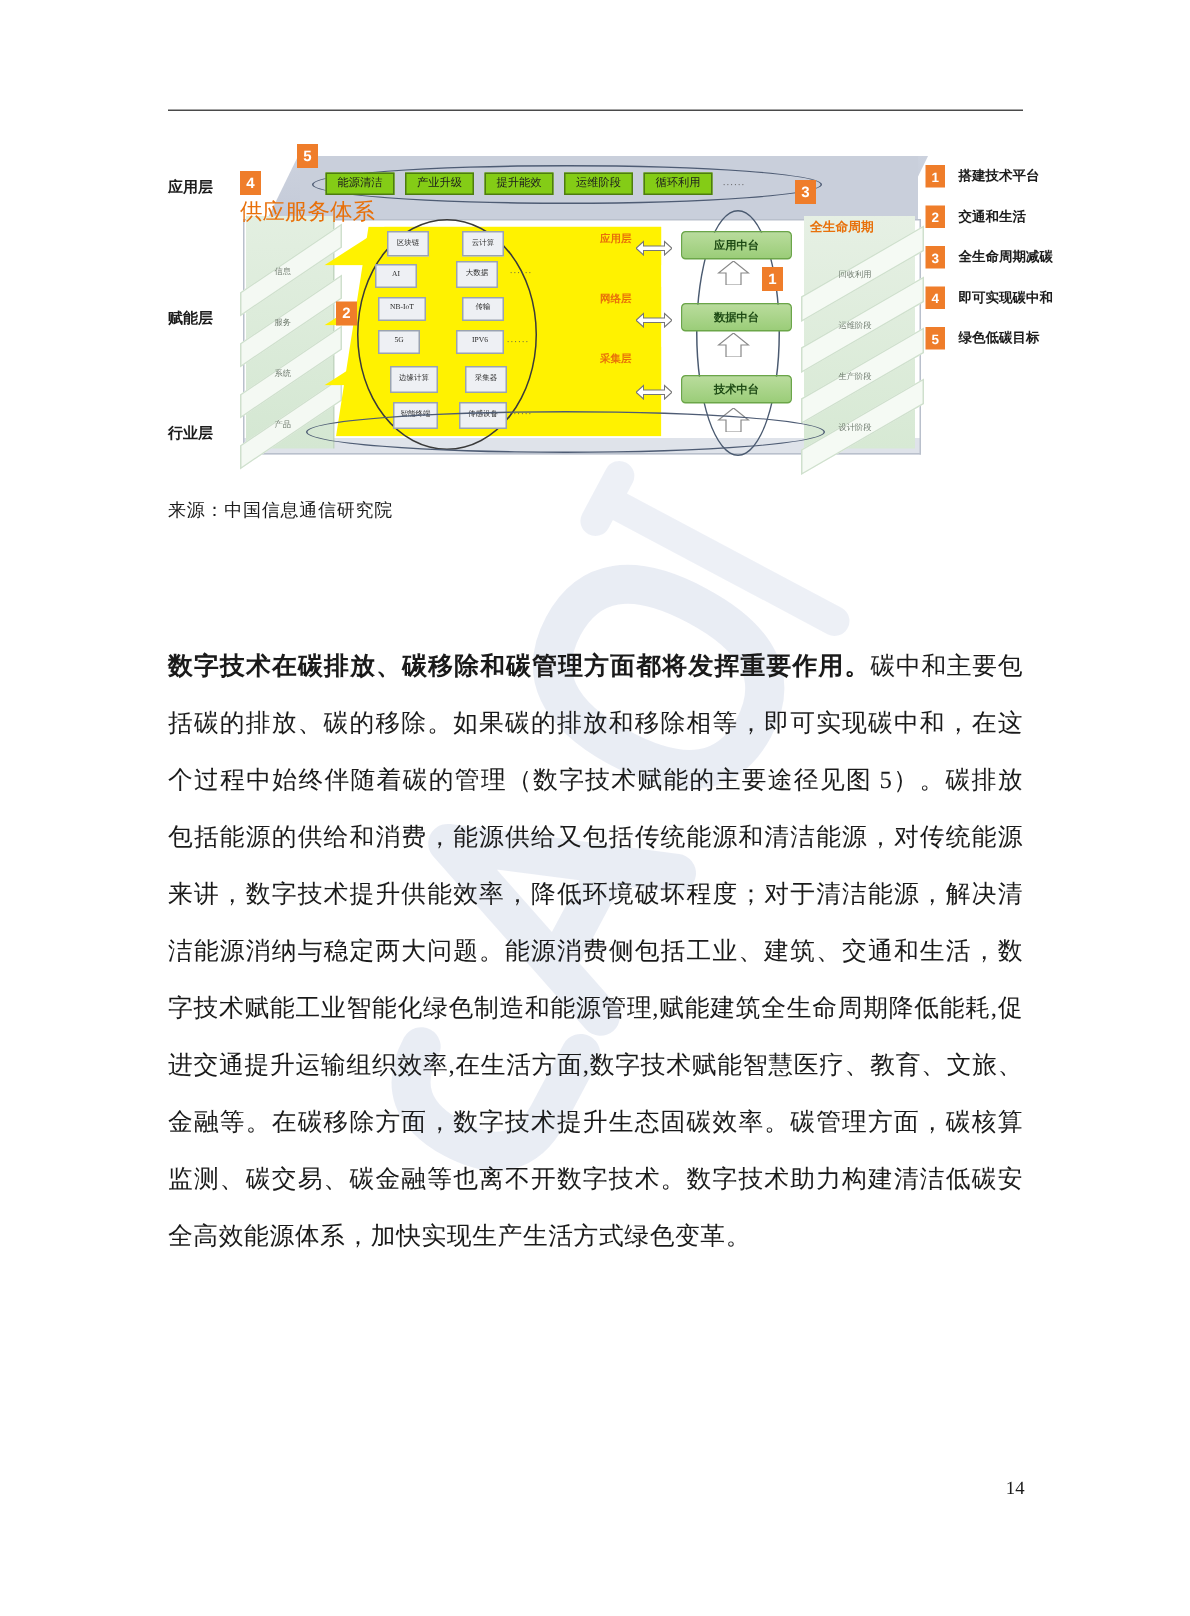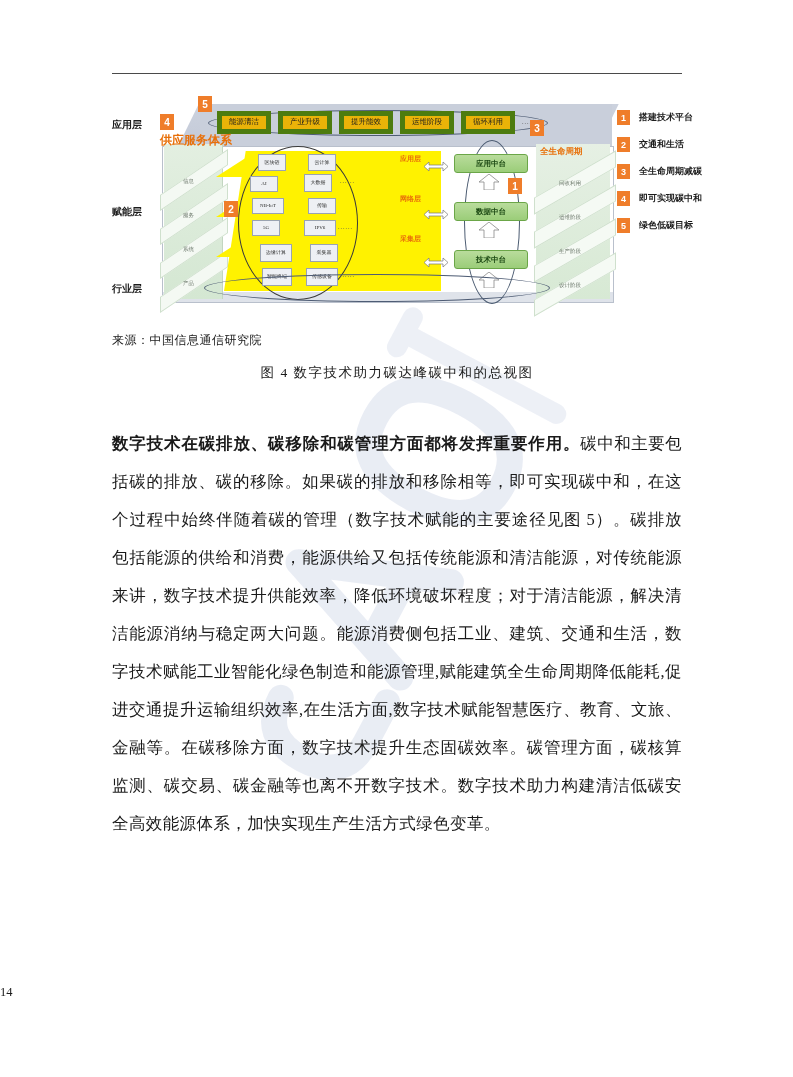--- a/index.html
+++ b/index.html
@@ -260,22 +260,22 @@
   
   .pill-row {
     position: absolute;
     height: 16px;
     display: flex;
     align-items: center;
     gap: 7px;
     z-index: 3;
   }
   .pill {
-    background: #eab308;
-    border: 5px solid #4d7c0f;
+    background: #84cc16;
+    border: 1px solid #4d7c0f;
     font-size: 7.5px;
     color: #1c1c1c;
     padding: 1.5px 7px;
     white-space: nowrap;
   }
   .pill-ellipse {
     position: absolute;
     border: 1.3px solid #4e5c74;
     border-radius: 50%;
     z-index: 2;
@@ -288,22 +288,22 @@
     font-size: 10px;
     font-weight: bold;
     color: #1c1c1c;
     white-space: nowrap;
   }
 
   
   .supply-title {
     position: absolute;
     left: 48px; top: 36px;
-    font-size: 12px;
-    font-weight: bold;
+    font-size: 15px;
+    font-weight: normal;
     color: #e8700a;
     white-space: nowrap;
     z-index: 4;
   }
 
   
   .legend { position: absolute; left: 505px; top: 8px; }
   .legend-row {
     display: flex;
     align-items: center;
@@ -366,21 +366,21 @@
     font-weight: bold;
     letter-spacing: .8px;
   }
 
   
   .page-number {
     position: absolute;
     top: 985px;
     left: 0;
     width: 683px;
-    text-align: left;
+    text-align: right;
     font-size: 12.5px;
   }
 </style>
 </head>
 <body>
 
 <div class="page">
 
   <div class="header-rule"></div>
 
@@ -547,21 +547,20 @@
         <path d="M352 282 q-54 0 -54 72 q0 72 54 72 q54 0 54 -72 q0 -72 -54 -72"></path>
       </g>
       <g fill="none" stroke="#c6cfe4" stroke-width="20" stroke-linecap="round" transform="rotate(-62 260 370)">
         <path d="M440 268 l0 172 M424 268 l34 0"></path>
       </g>
     </svg>
   </div>
 
   <div class="source">来源：中国信息通信研究院</div>
 
-  <div class="caption">图 4 数字技术助力碳达峰碳中和的总视图</div>
 
   <div class="body-text">
     <span class="lead">数字技术在碳排放、碳移除和碳管理方面都将发挥重要作用。</span><span>碳中和主要包括碳的排放、碳的移除。如果碳的排放和移除相等，即可实现碳中和，在这个过程中始终伴随着碳的管理（数字技术赋能的主要途径见图 5）。碳排放包括能源的供给和消费，能源供给又包括传统能源和清洁能源，对传统能源来讲，数字技术提升供能效率，降低环境破坏程度；对于清洁能源，解决清洁能源消纳与稳定两大问题。能源消费侧包括工业、建筑、交通和生活，数字技术赋能工业智能化绿色制造和能源管理,赋能建筑全生命周期降低能耗,促进交通提升运输组织效率,在生活方面,数字技术赋能智慧医疗、教育、文旅、金融等。在碳移除方面，数字技术提升生态固碳效率。碳管理方面，碳核算监测、碳交易、碳金融等也离不开数字技术。数字技术助力构建清洁低碳安全高效能源体系，加快实现生产生活方式绿色变革。</span>
   </div>
 
   <div class="page-number">14</div>
 
 </div>
 
 </body></html>

